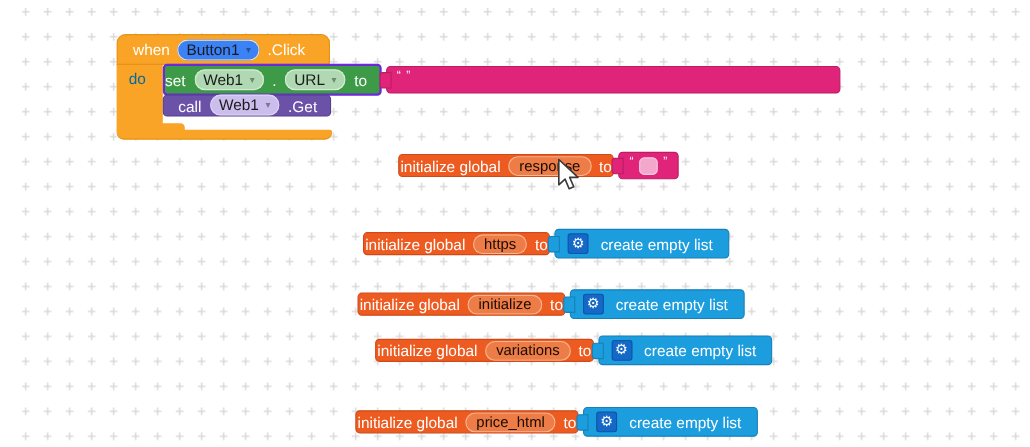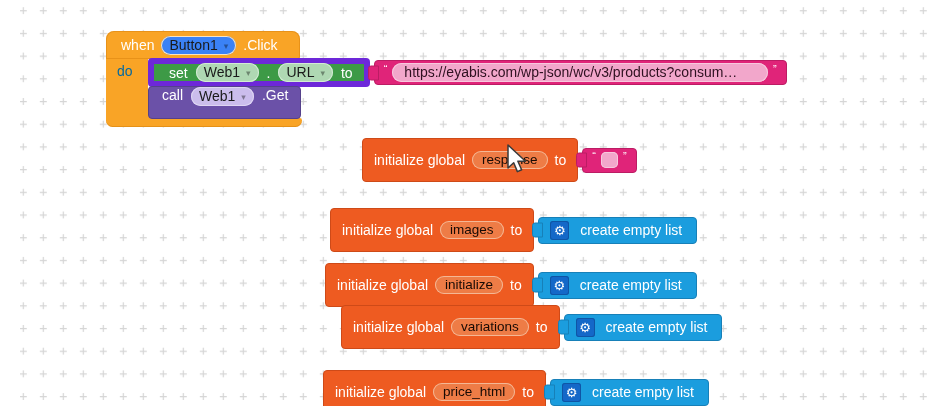--- a/index.html
+++ b/index.html
@@ -29,39 +29,39 @@
 
   
   .dd{display:inline-flex;align-items:center;gap:6px;border-radius:11px;
     padding:1px 8px 2px;color:#1a1a1a;white-space:nowrap;cursor:default;}
   .dd .caret{font-size:9px;color:rgba(0,0,0,.38);transform:translateY(.5px);}
   .dd-orange{background:#3b82f6;box-shadow:inset 0 0 0 1px #FBE3C0;}
   .dd-green{background:#AFD8B3;box-shadow:inset 0 0 0 1px #D3EBD5;}
   .dd-purple{background:#CBBDEC;box-shadow:inset 0 0 0 1px #DFD6F3;}
 
   
-  .set-block{position:relative;height:29px;background:#3D9A46;border:6px solid #6d28d9;
-    border-radius:4px;display:flex;align-items:center;gap:8px;padding:0 11px 0 15px;box-sizing:border-box;}
-  .call-block{position:absolute;left:128px;top:86px;height:33px;background:#6B51A8;border:1px solid #55418B;
-    border-radius:4px;display:flex;align-items:flex-start;gap:8px;padding:0 12px 0 13px;box-sizing:border-box;}
+  .set-block{position:relative;height:29px;background:#3D9A46;border:2px solid #6d28d9;
+    border-radius:4px;display:flex;align-items:center;gap:8px;padding:0 11px 0 0;box-sizing:border-box;}
+  .call-block{position:absolute;left:128px;top:86px;height:20px;background:#6B51A8;border:1px solid #55418B;
+    border-radius:4px;display:flex;align-items:flex-end;gap:8px;padding:0 12px 0 13px;box-sizing:border-box;}
 
   
   .str-block{position:relative;height:25px;background:#E02479;border:1px solid #BC1C64;
     border-radius:4px;display:flex;align-items:center;gap:5px;padding:0 9px;box-sizing:border-box;}
   .str-block::before{content:"";position:absolute;left:-7px;top:50%;transform:translateY(-50%);
     width:9px;height:13px;background:#E02479;border:1px solid #BC1C64;border-radius:3px 0 0 3px;}
   .quote{color:#fff;font-size:11px;line-height:10px;transform:translateY(-4px);}
   .url-field{background:#F2A7CB;box-shadow:inset 0 0 0 1px #F7C9DE;border-radius:12px;
     padding:1px 12px 2px;color:#2e1020;white-space:nowrap;overflow:hidden;flex:1;}
   .empty-str-field{width:17px;height:16px;border-radius:5px;background:#F2A7CB;
     box-shadow:inset 0 0 0 1px #F7C9DE;}
 
   
-  .init-block{height:44px;background:#EE5B21;border:1px solid #CE4A18;border-radius:4px;
-    display:flex;align-items:center;gap:7px;padding:0 11px;box-sizing:border-box;}
+  .init-block{height:21px;background:#EE5B21;border:1px solid #CE4A18;border-radius:4px;
+    display:flex;align-items:center;gap:7px;padding:0 1px;box-sizing:border-box;}
   .var-field{background:#EE7C46;box-shadow:inset 0 0 0 1px #F4B795;border-radius:11px;
     padding:1px 10px 2px;color:#170a04;font-size:13.5px;white-space:nowrap;}
 
   
   .list-block{position:relative;height:27px;background:#1B9DDE;border:1px solid #1780B8;
     border-radius:4px;display:flex;align-items:center;gap:11px;padding:0 14px 0 11px;box-sizing:border-box;}
   .list-block::before{content:"";position:absolute;left:-7px;top:50%;transform:translateY(-50%);
     width:9px;height:13px;background:#1B9DDE;border:1px solid #1780B8;border-radius:3px 0 0 3px;}
   .gear{width:19px;height:19px;border-radius:3px;background:#1468C8;box-shadow:inset 0 0 0 1px #0F55A5;
     color:#fff;display:flex;align-items:center;justify-content:center;
@@ -105,21 +105,20 @@
       </span>
       <span class="blocktext">.</span>
       <span class="dd dd-green">
         <span>URL</span>
         <span class="caret">▾</span>
       </span>
       <span class="blocktext">to</span>
     </div>
     <div class="str-block" style="width:413px;">
       <span class="quote">“</span>
-      <span class="url-field">https://eyabis.com/wp-json/wc/v3/products?consum…</span>
       <span class="quote">”</span>
     </div>
   </div>
 
   <div class="call-block">
     <span class="blocktext">call</span>
     <span class="dd dd-purple">
       <span>Web1</span>
       <span class="caret">▾</span>
     </span>
@@ -135,21 +134,21 @@
     <div class="str-block">
       <span class="quote">“</span>
       <span class="empty-str-field"></span>
       <span class="quote">”</span>
     </div>
   </div>
 
   <div class="row" style="left:310px;top:208px;">
     <div class="init-block">
       <span class="blocktext">initialize global</span>
-      <span class="var-field">images</span>
+      <span class="var-field">https</span>
       <span class="blocktext">to</span>
     </div>
     <div class="list-block">
       <span class="gear">⚙</span>
       <span class="blocktext">create empty list</span>
     </div>
   </div>
 
   <div class="row" style="left:305px;top:263px;">
     <div class="init-block">

